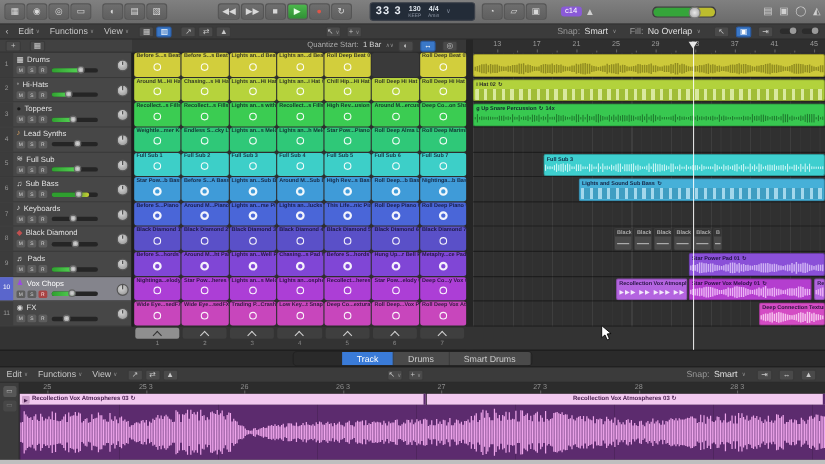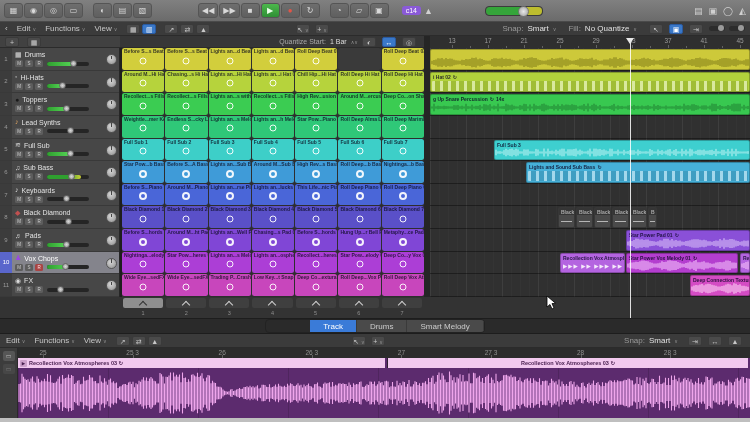--- a/index.html
+++ b/index.html
@@ -159,20 +159,32 @@
       <div class="tb-btn">▧</div>
     </div>
   <div class="tb-group" id="transport" style="margin-left:36px;">
       <div class="tb-btn ">◀◀</div>
       <div class="tb-btn ">▶▶</div>
       <div class="tb-btn ">■</div>
       <div class="tb-btn play">▶</div>
       <div class="tb-btn rec">●</div>
       <div class="tb-btn ">↻</div>
     </div>
+  <div id="lcd">
+    <span id="lcd-pos">33 3</span>
+    <div class="lcd-col">
+      <span class="lcd-main">130</span>
+      <span class="lcd-sub">KEEP</span>
+    </div>
+    <div class="lcd-col">
+      <span class="lcd-main">4/4</span>
+      <span class="lcd-sub">Amin</span>
+    </div>
+    <span id="lcd-chevron">∨</span>
+  </div>
   <div class="tb-group" id="post-icons">
       <div class="tb-btn">◔</div>
       <div class="tb-btn">▱</div>
       <div class="tb-btn">▣</div>
     </div>
   <div id="badge">c14</div>
   <span class="tb-ico" id="tuner">▲</span>
   <div id="meter">
     <div id="meter-fill"></div>
     <div id="meter-thumb"></div>
@@ -202,21 +214,21 @@
   <span class="mini-btn">▦</span>
   <span class="mini-btn blue">▥</span>
   <span class="mini-btn" style="margin-left:6px;">↗</span>
   <span class="mini-btn">⇄</span>
   <span class="mini-btn">▲</span>
   <div id="bar2-right">
     <span class="snap-lbl">Snap:</span>
     <span class="snap-val">Smart</span>
     <span class="chev">∨</span>
     <span class="snap-lbl" style="margin-left:8px;">Fill:</span>
-    <span class="snap-val">No Quantize</span>
+    <span class="snap-val">No Overlap</span>
     <span class="chev">∨</span>
     <span class="mini-btn" style="margin-left:8px;">↖</span>
     <span class="mini-btn blue">▣</span>
     <span class="mini-btn">⇥</span>
     <span class="zoomer">
         <i></i>
       </span>
     <span class="zoomer">
         <i></i>
       </span>
@@ -962,21 +974,21 @@
     </div>
     <div class="scene-num" style="left: 401.929px;">7</div>
   </div>
 <div id="playhead" class="abs"></div>
 <div id="ph-marker" class="abs"></div>
 
 <div id="tabsbar" class="abs">
   <div id="tabs">
       <div class="tab active">Track</div>
       <div class="tab">Drums</div>
-      <div class="tab">Smart Melody</div>
+      <div class="tab">Smart Drums</div>
     </div>
 </div>
 
 <div id="ed-menu" class="abs">
   <span class="menu">
       <span>Edit</span>
       <span class="chev">∨</span>
     </span>
   <span class="menu">
       <span>Functions</span>

